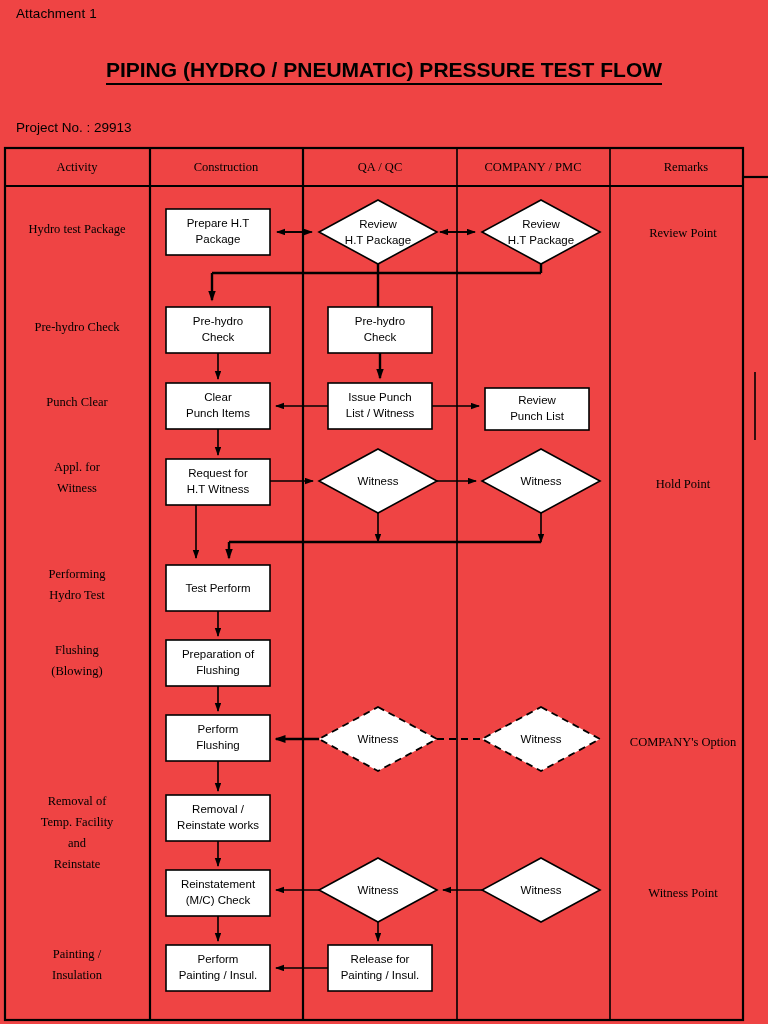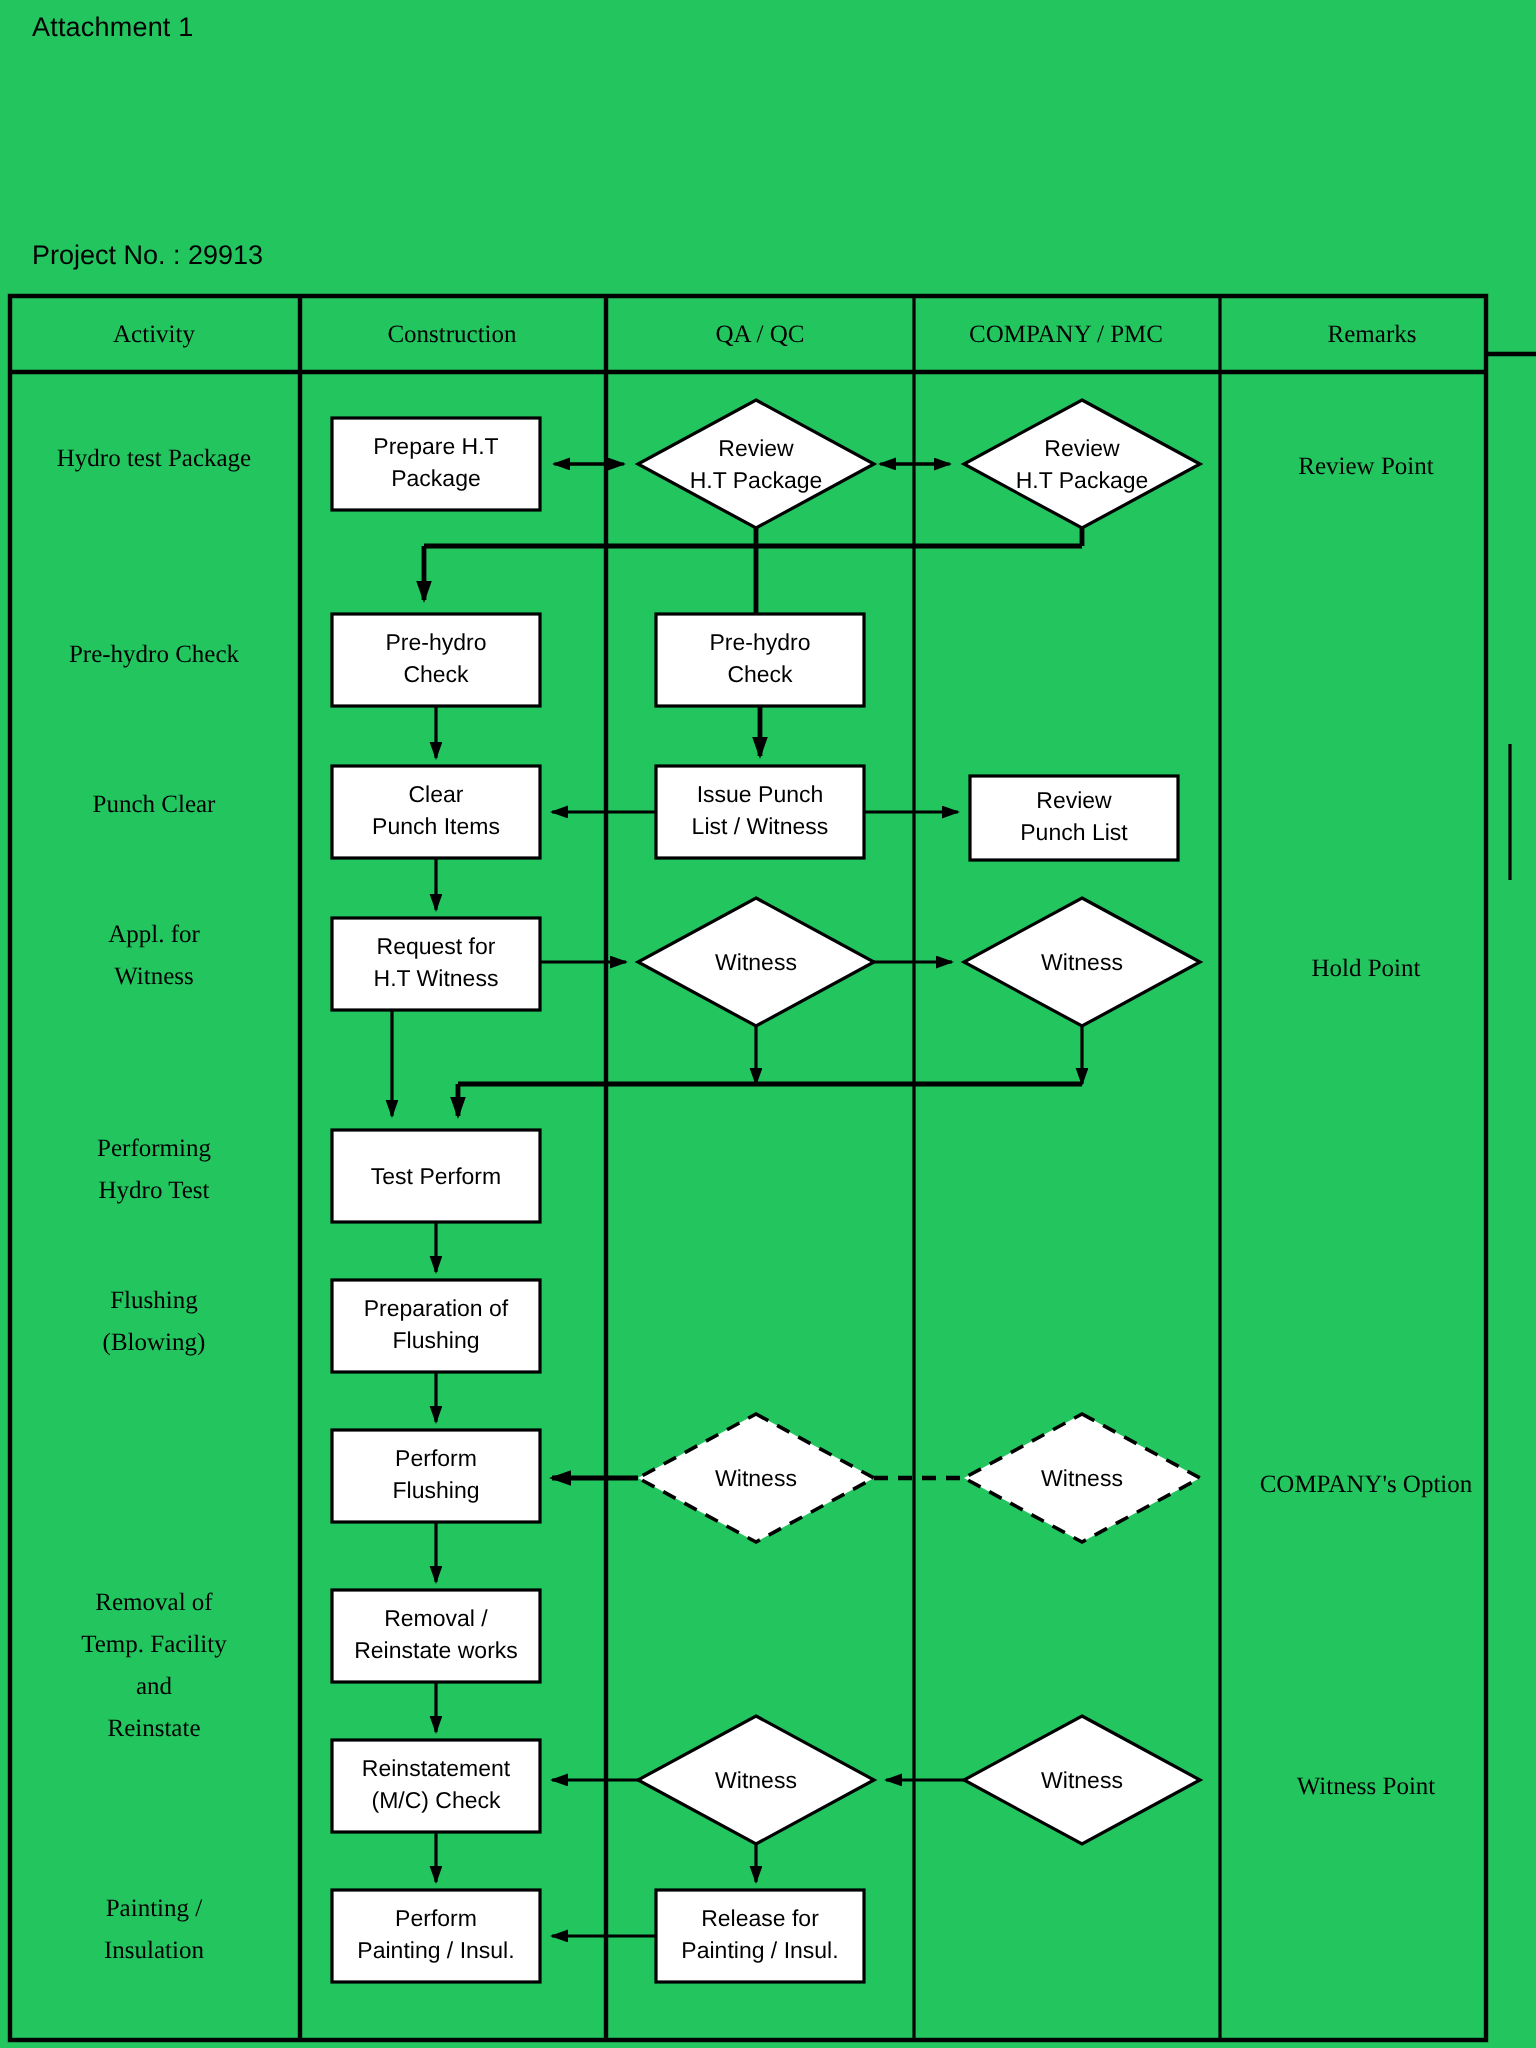--- a/index.html
+++ b/index.html
@@ -4,21 +4,21 @@
 <style>
   html, body {
     margin: 0;
     padding: 0;
     background: #ffffff;
   }
   #page {
     position: relative;
     width: 768px;
     height: 1024px;
-    background: #22c55e;
+    background: #ef4444;
     overflow: hidden;
     font-family: "Liberation Serif", serif;
     text-decoration: underline;
   }
   #attachment-label {
     position: absolute;
     left: 16px;
     top: 6px;
     font-family: "Liberation Sans", sans-serif;
     font-size: 13.5px;
@@ -112,20 +112,21 @@
     stroke-dasharray: 7 5;
   }
 </style>
 </head>
 <body>
 
 <div id="page">
 
   <div id="attachment-label">Attachment 1</div>
 
+  <div id="doc-title"><span class="u">PIPING (HYDRO / PNEUMATIC) PRESSURE TEST FLOW</span></div>
 
   <div id="project-no">Project No. : 29913</div>
 
   <svg id="flow" viewBox="0 0 768 1024" xmlns="http://www.w3.org/2000/svg">
     <defs>
       <marker id="arw" markerWidth="9" markerHeight="9" refX="8" refY="3.2" orient="auto" markerUnits="userSpaceOnUse">
         <path d="M0,0 L9,3.2 L0,6.4 z" fill="#000"></path>
       </marker>
       <marker id="arwT" markerWidth="11" markerHeight="11" refX="9.5" refY="3.9" orient="auto" markerUnits="userSpaceOnUse">
         <path d="M0,0 L11,3.9 L0,7.8 z" fill="#000"></path>

